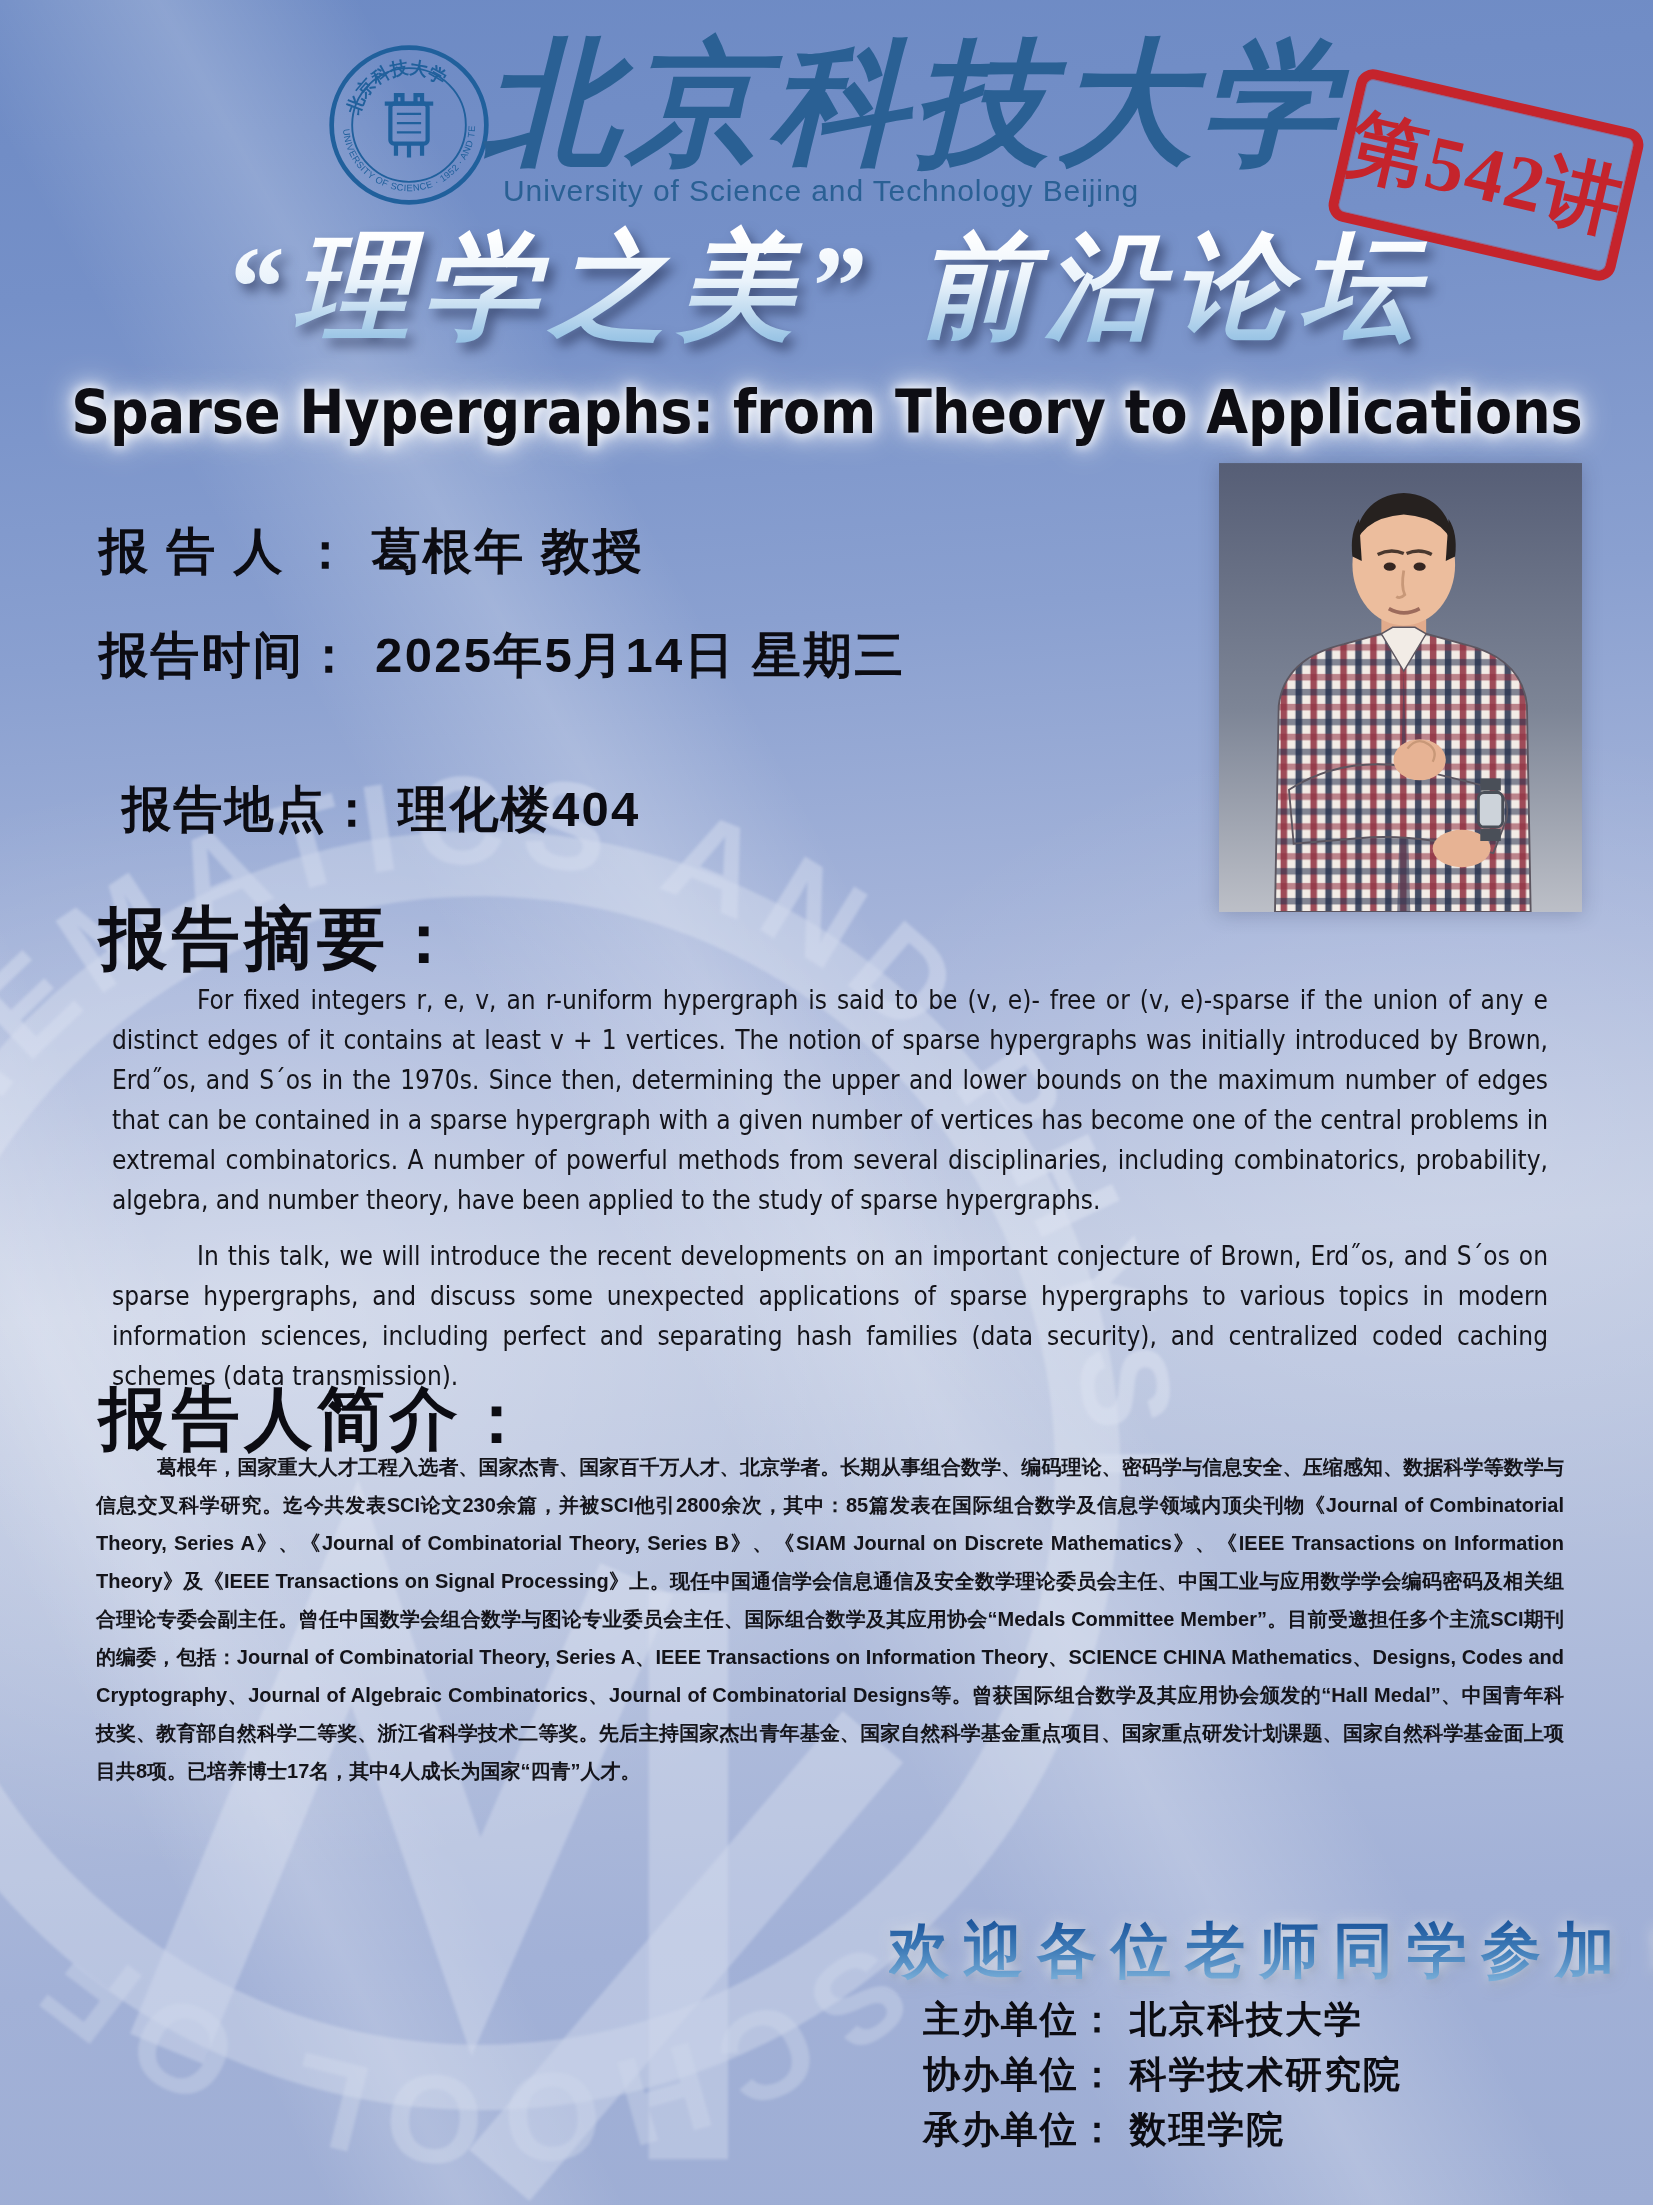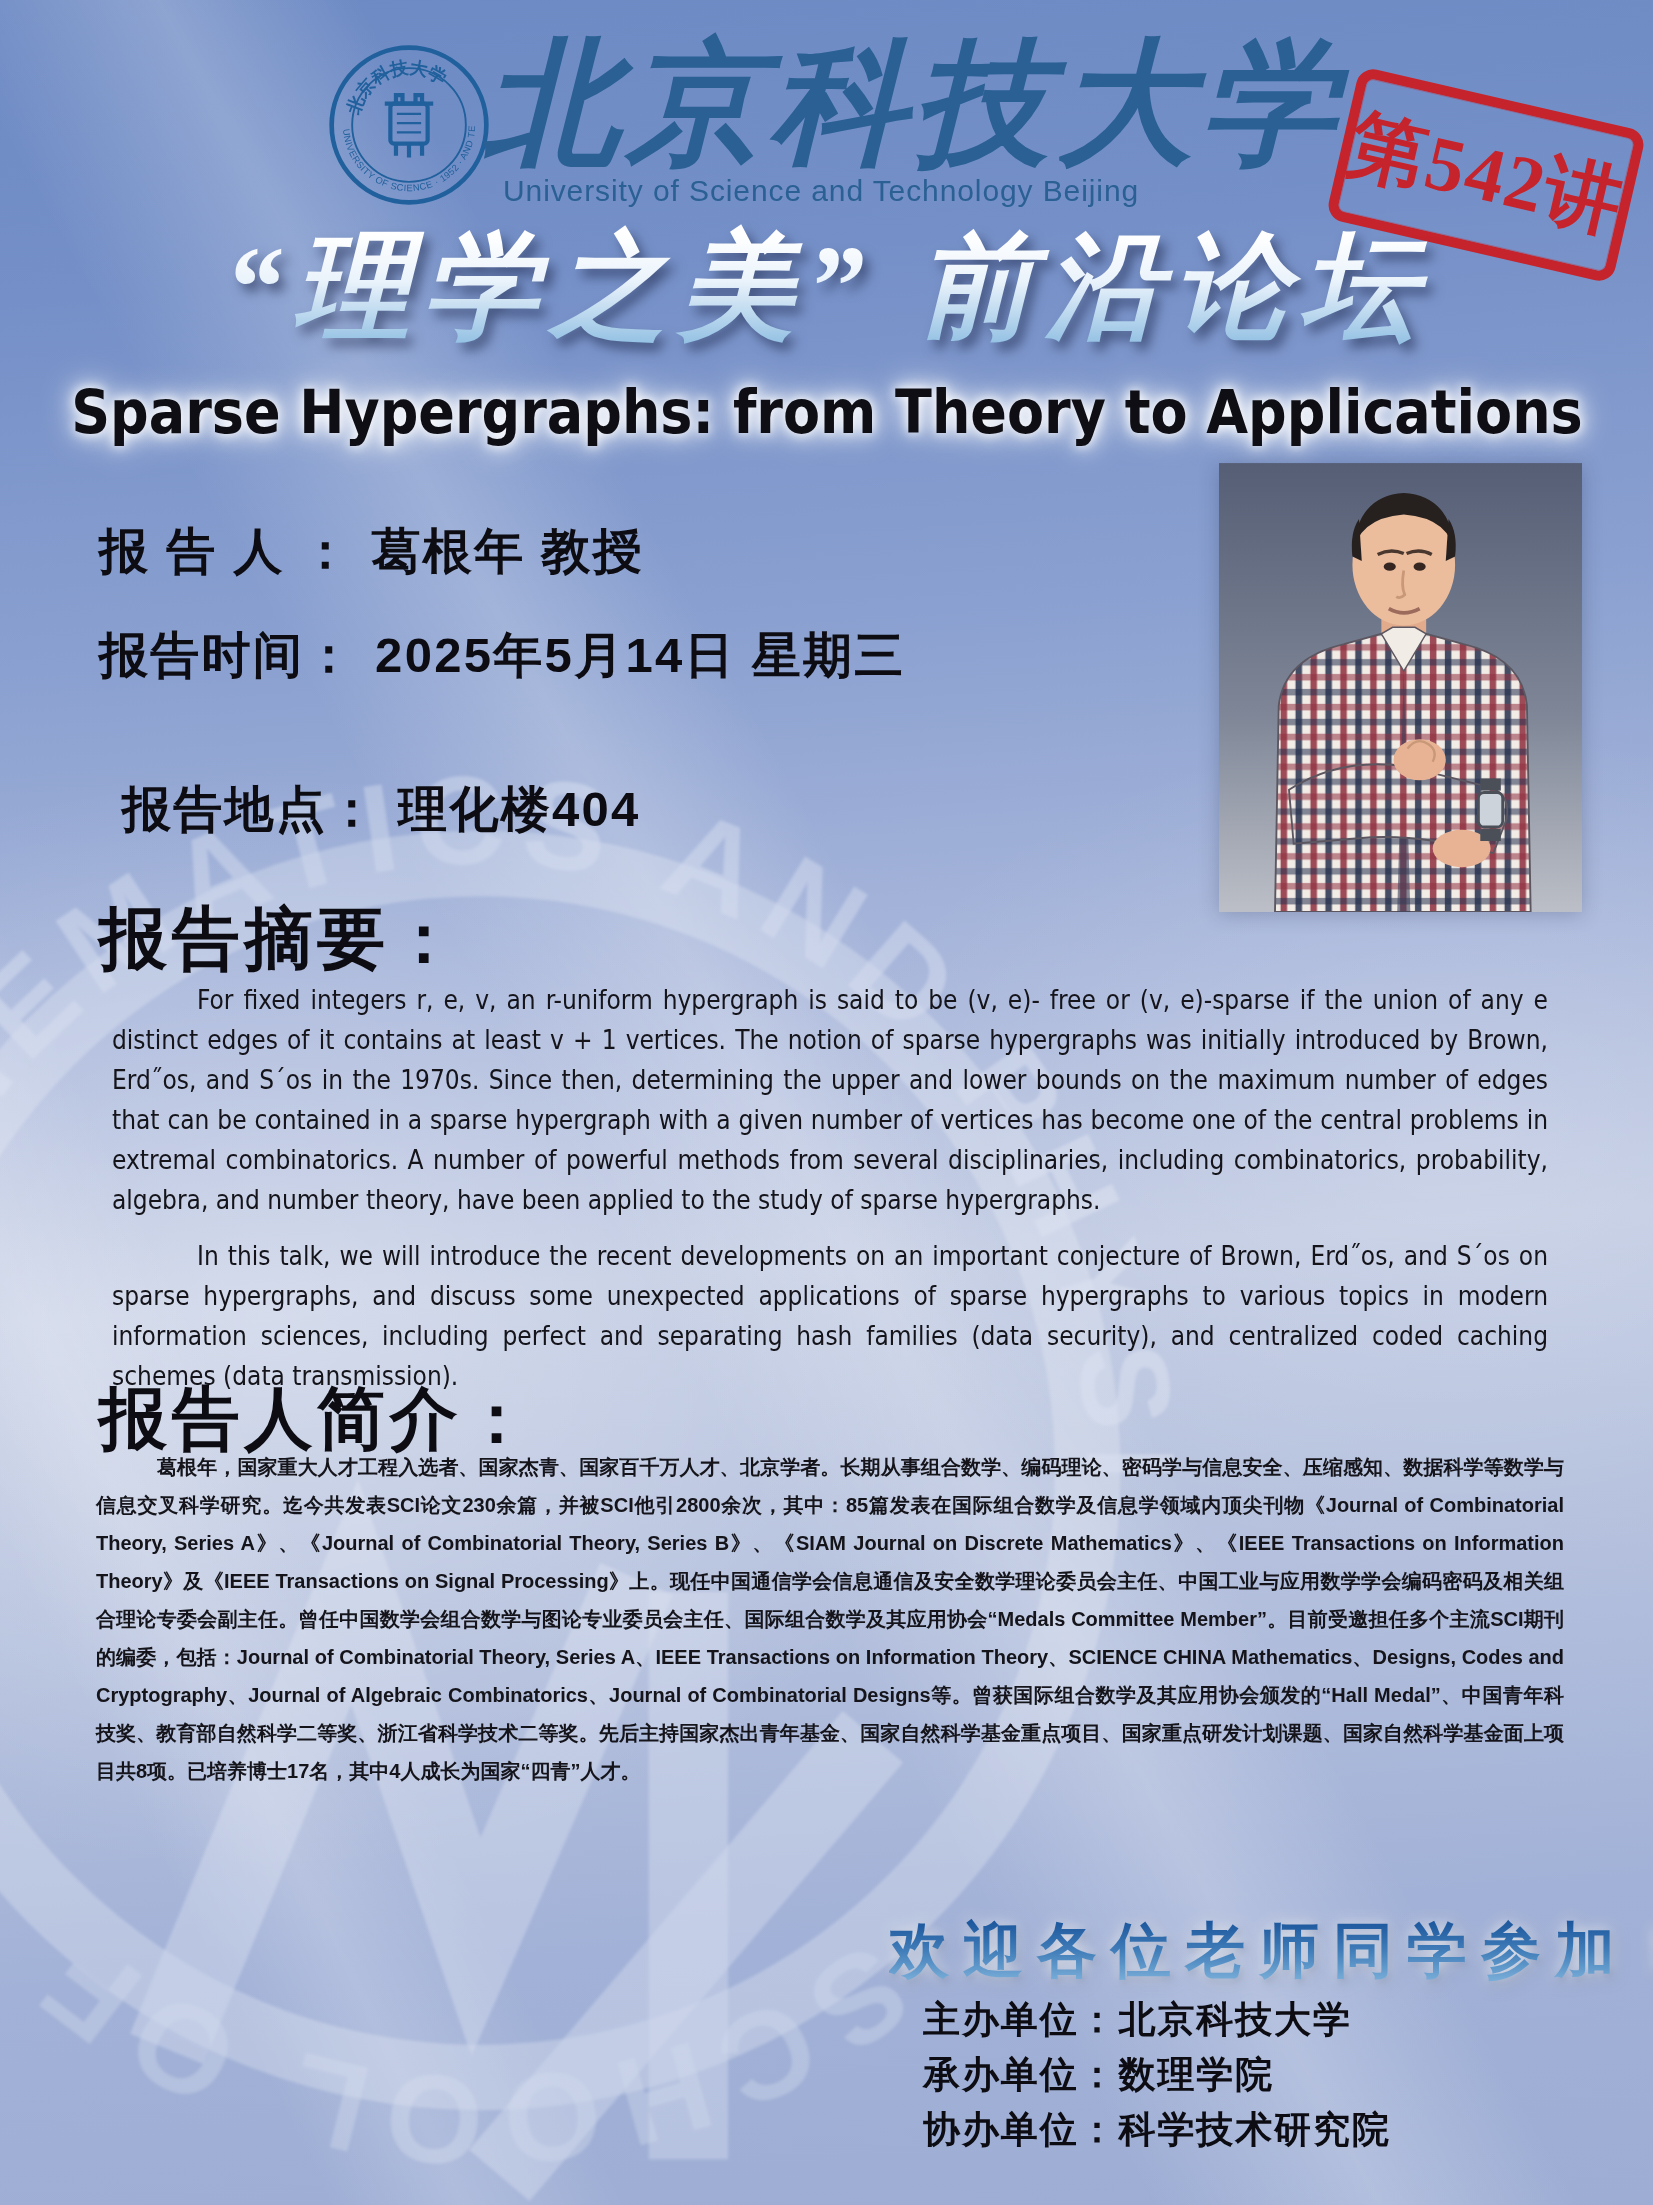--- a/index.html
+++ b/index.html
@@ -77,21 +77,21 @@
   }
   .welcome {
     position:absolute; left:889px; top:1911px; font-weight:bold; font-size:60px;
     letter-spacing:14px; white-space:nowrap;
     background:linear-gradient(180deg, #164f97 6%, #3f7cb8 48%, #8ec0e4 100%);
     -webkit-background-clip:text; background-clip:text; color:transparent;
     filter:drop-shadow(0 0 7.5px rgba(255,255,255,0.95)) drop-shadow(2.3px 3.3px 3.7px rgba(40,60,100,0.35));
   }
   .orgs { position:absolute; left:923px; top:1992px; font-weight:bold; font-size:37px; color:#0c0c12; letter-spacing:1.9px; }
   .orgs .org-row { height:55px; display:flex; align-items:center; white-space:nowrap; }
-  .orgs .lbl { margin-right:1px; }
+  .orgs .lbl { margin-right:12px; }
 </style>
 </head>
 <body>
 
 <div class="poster">
 
   <div class="streak s1"></div>
   <div class="streak s2"></div>
 
   <svg class="watermark" width="1382" height="1513" viewBox="0 0 2960 3240">
@@ -203,23 +203,23 @@
   <div class="bio-body">葛根年，国家重大人才工程入选者、国家杰青、国家百千万人才、北京学者。长期从事组合数学、编码理论、密码学与信息安全、压缩感知、数据科学等数学与信息交叉科学研究。迄今共发表SCI论文230余篇，并被SCI他引2800余次，其中：85篇发表在国际组合数学及信息学领域内顶尖刊物《Journal of Combinatorial Theory, Series A》、《Journal of Combinatorial Theory, Series B》、《SIAM Journal on Discrete Mathematics》、《IEEE Transactions on Information Theory》及《IEEE Transactions on Signal Processing》上。现任中国通信学会信息通信及安全数学理论委员会主任、中国工业与应用数学学会编码密码及相关组合理论专委会副主任。曾任中国数学会组合数学与图论专业委员会主任、国际组合数学及其应用协会“Medals Committee Member”。目前受邀担任多个主流SCI期刊的编委，包括：Journal of Combinatorial Theory, Series A、IEEE Transactions on Information Theory、SCIENCE CHINA Mathematics、Designs, Codes and Cryptography、Journal of Algebraic Combinatorics、Journal of Combinatorial Designs等。曾获国际组合数学及其应用协会颁发的“Hall Medal”、中国青年科技奖、教育部自然科学二等奖、浙江省科学技术二等奖。先后主持国家杰出青年基金、国家自然科学基金重点项目、国家重点研发计划课题、国家自然科学基金面上项目共8项。已培养博士17名，其中4人成长为国家“四青”人才。</div>
 
   <div class="welcome">欢迎各位老师同学参加！</div>
 
   <div class="orgs">
     <div class="org-row">
       <span class="lbl">主办单位：</span>
         <span>北京科技大学</span>
     </div>
     <div class="org-row">
+      <span class="lbl">协办单位：</span>
+        <span>科学技术研究院</span>
+    </div>
+    <div class="org-row">
       <span class="lbl">承办单位：</span>
         <span>数理学院</span>
     </div>
-    <div class="org-row">
-      <span class="lbl">协办单位：</span>
-        <span>科学技术研究院</span>
-    </div>
   </div>
 
 </div>
 
 
 </body></html>

